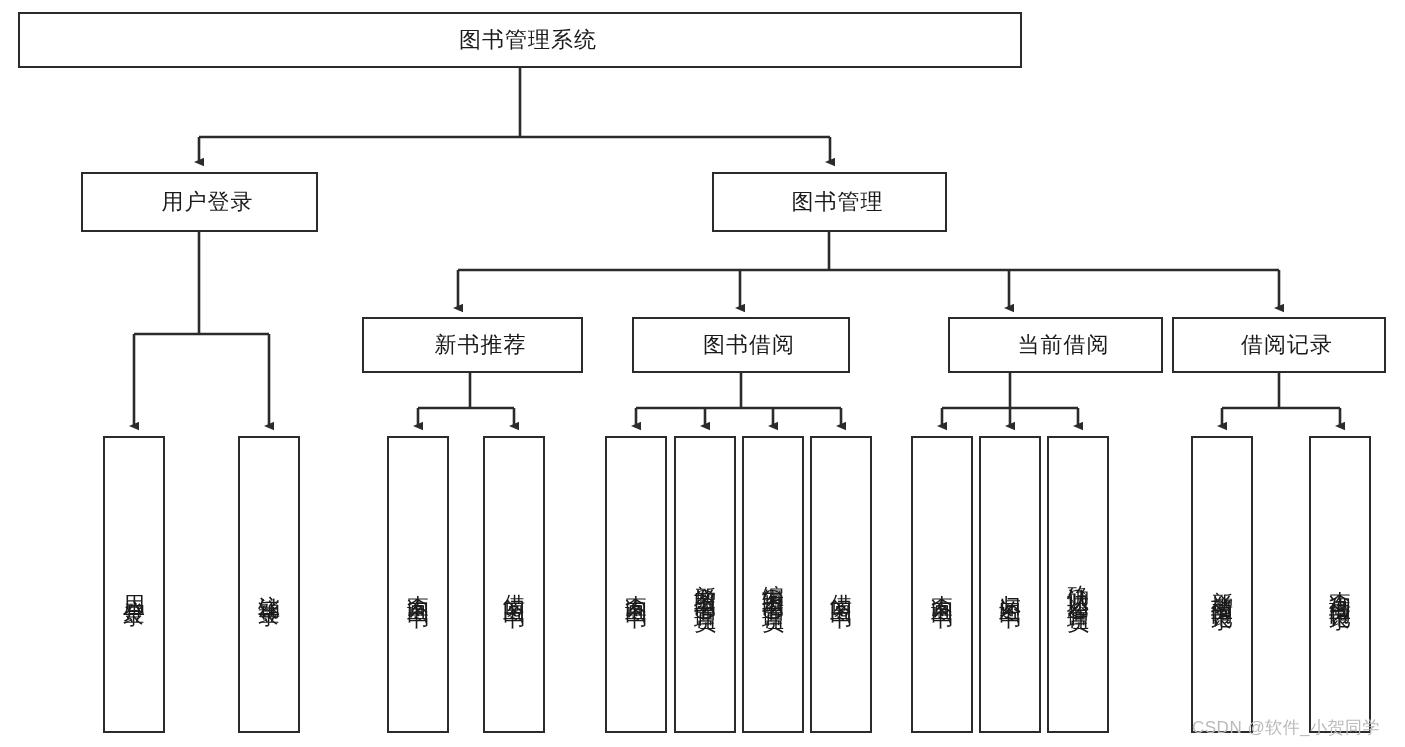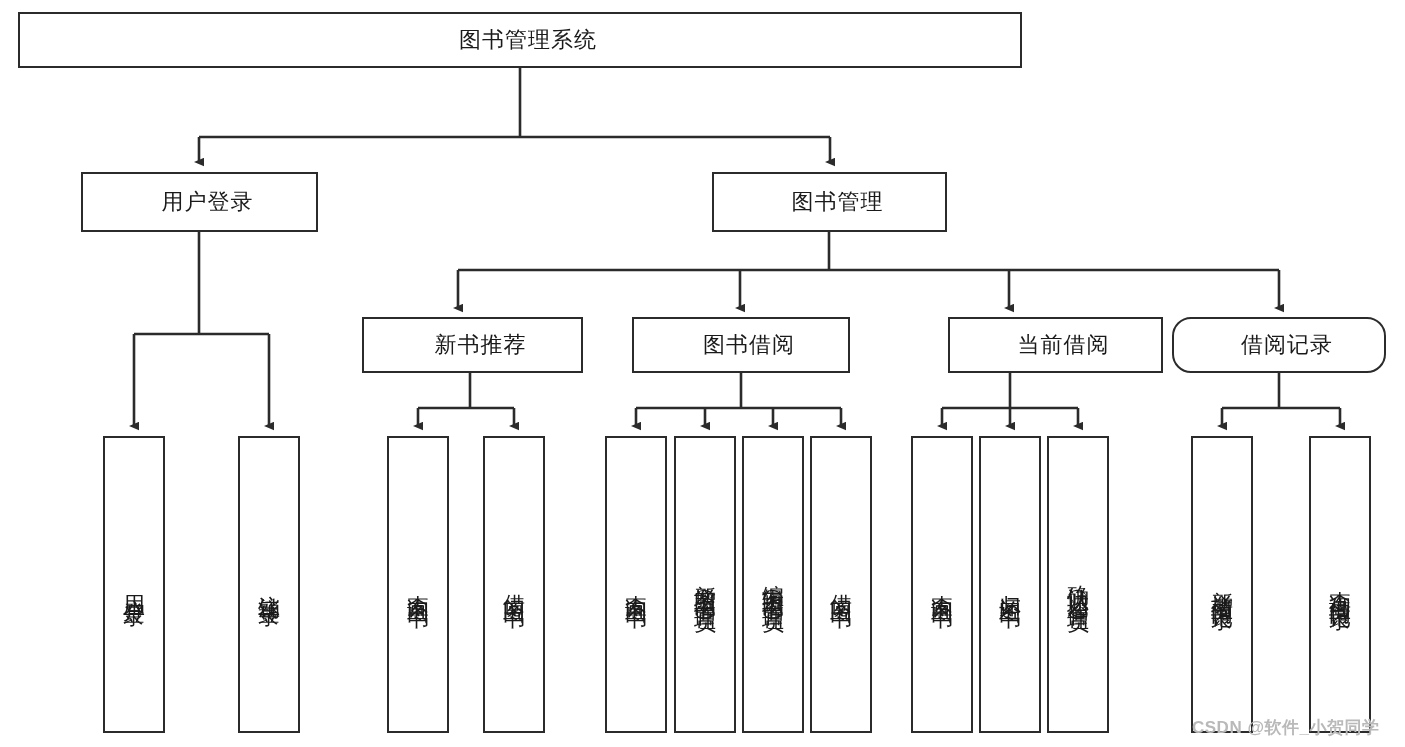--- a/index.html
+++ b/index.html
@@ -120,35 +120,35 @@
   </svg>
 
   <div class="node h" style="left:18px; top:12px; width:1004px; height:56px;">图书管理系统</div>
 
   <div class="node h" style="left:81px; top:172px; width:237px; height:60px;">用户登录</div>
   <div class="node h" style="left:712px; top:172px; width:235px; height:60px;text-align:center;">图书管理</div>
 
   <div class="node h" style="left:362px; top:317px; width:221px; height:56px;">新书推荐</div>
   <div class="node h" style="left:632px; top:317px; width:218px; height:56px;">图书借阅</div>
   <div class="node h" style="left:903px; top:317px; width:215px; height:56px;margin-left:45px;">当前借阅</div>
-  <div class="node h" style="left:1172px; top:317px; width:214px; height:56px;border-radius:19px;">借阅记录</div>
+  <div class="node h" style="left:1172px; top:317px; width:214px; height:56px;">借阅记录</div>
 
   <div class="node v" style="left:103px; top:436px; width:62px; height:297px;">用户登录</div>
   <div class="node v" style="left:238px; top:436px; width:62px; height:297px;">注销登录</div>
 
   <div class="node v" style="left:387px; top:436px; width:62px; height:297px;">查询图书</div>
   <div class="node v" style="left:483px; top:436px; width:62px; height:297px;">借阅图书</div>
 
   <div class="node v" style="left:605px; top:436px; width:62px; height:297px;">查询图书</div>
   <div class="node v" style="left:674px; top:436px; width:62px; height:297px;">新增图书（管理员）</div>
   <div class="node v" style="left:742px; top:436px; width:62px; height:297px;">编辑图书（管理员）</div>
   <div class="node v" style="left:810px; top:436px; width:62px; height:297px;">借阅图书</div>
 
   <div class="node v" style="left:911px; top:436px; width:62px; height:297px;">查询图书</div>
   <div class="node v" style="left:979px; top:436px; width:62px; height:297px;">归还图书</div>
   <div class="node v" style="left:1047px; top:436px; width:62px; height:297px;">确认归还（管理员）</div>
 
   <div class="node v" style="left:1191px; top:436px; width:62px; height:297px;">新增借阅记录</div>
   <div class="node v" style="left:1309px; top:436px; width:62px; height:297px;">查询借阅记录</div>
 
-  <div class="watermark" style="left:1192px; top:716px;font-weight:bold;">CSDN @软件_小贺同学</div>
+  <div class="watermark" style="left:1192px; top:716px;">CSDN @软件_小贺同学</div>
 
 </div>
 
 </body></html>

